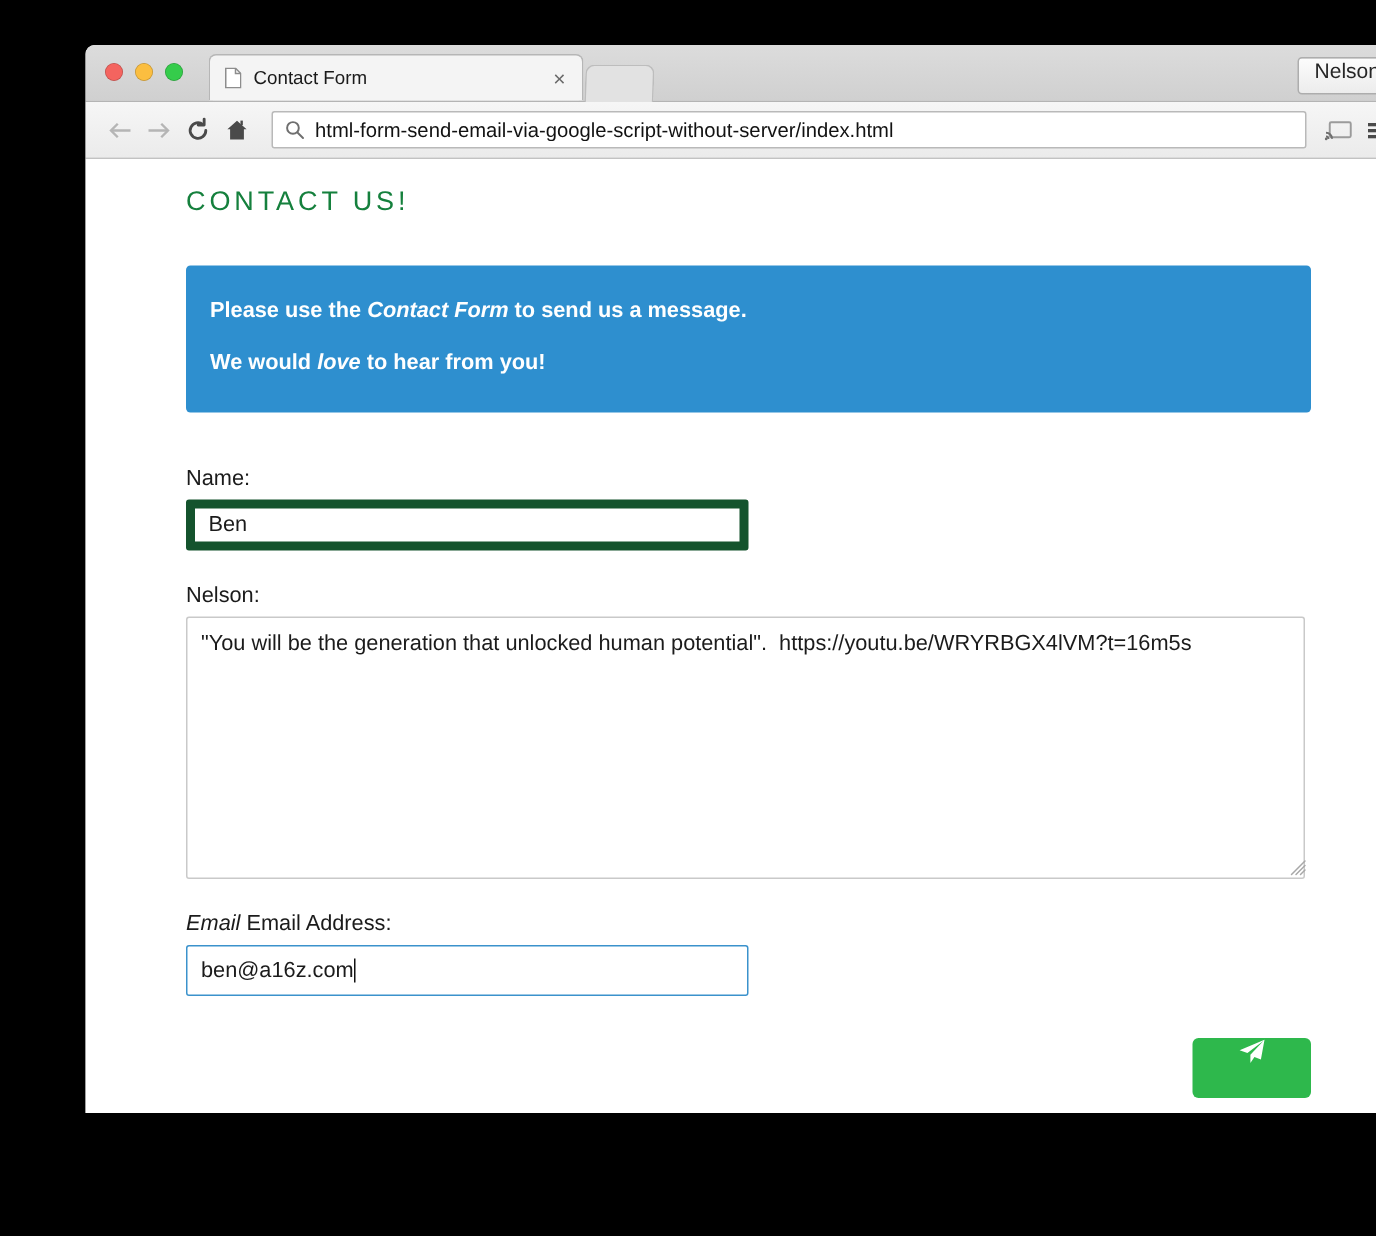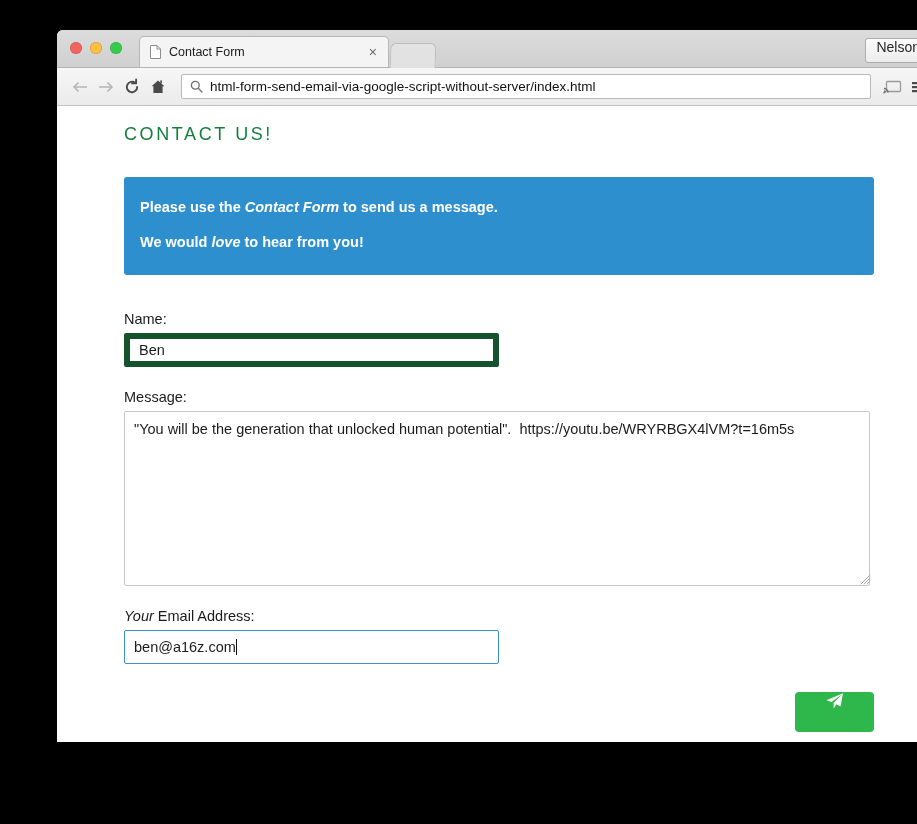--- a/index.html
+++ b/index.html
@@ -386,33 +386,33 @@
         <p><span>Please use the </span><strong>Contact Form</strong><span> to send us a message.</span></p>
         <p><span>We would </span><em>love</em><span> to hear from you!</span></p>
       </div>
 
       <div class="field-block">
         <label class="field-label">Name:</label>
         <input class="text-input" type="text" value="Ben" style="">
       </div>
 
       <div class="field-block">
-        <label class="field-label">Message:</label>
+        <label class="field-label">Nelson:</label>
         <div class="ta-wrap">
           <textarea class="message-area" style="">"You will be the generation that unlocked human potential".  https://youtu.be/WRYRBGX4lVM?t=16m5s</textarea>
           <span class="resize-grip">
             <svg width="12" height="12" viewBox="0 0 12 12">
               <path d="M11 5 L5 11 M11 8 L8 11 M11 2 L2 11" stroke="#a8a8a8" stroke-width="1" stroke-linecap="round"></path>
             </svg>
           </span>
         </div>
       </div>
 
       <div class="field-block">
-        <label class="field-label"><i>Your</i><span> Email Address:</span></label>
+        <label class="field-label"><i>Email</i><span> Email Address:</span></label>
         <div class="text-input focused">
           <span class="email-value-wrap">
             <span>ben@a16z.com</span>
               <span class="caret"></span>
           </span>
         </div>
       </div>
 
       <div class="send-row">
         <button class="send-button">

